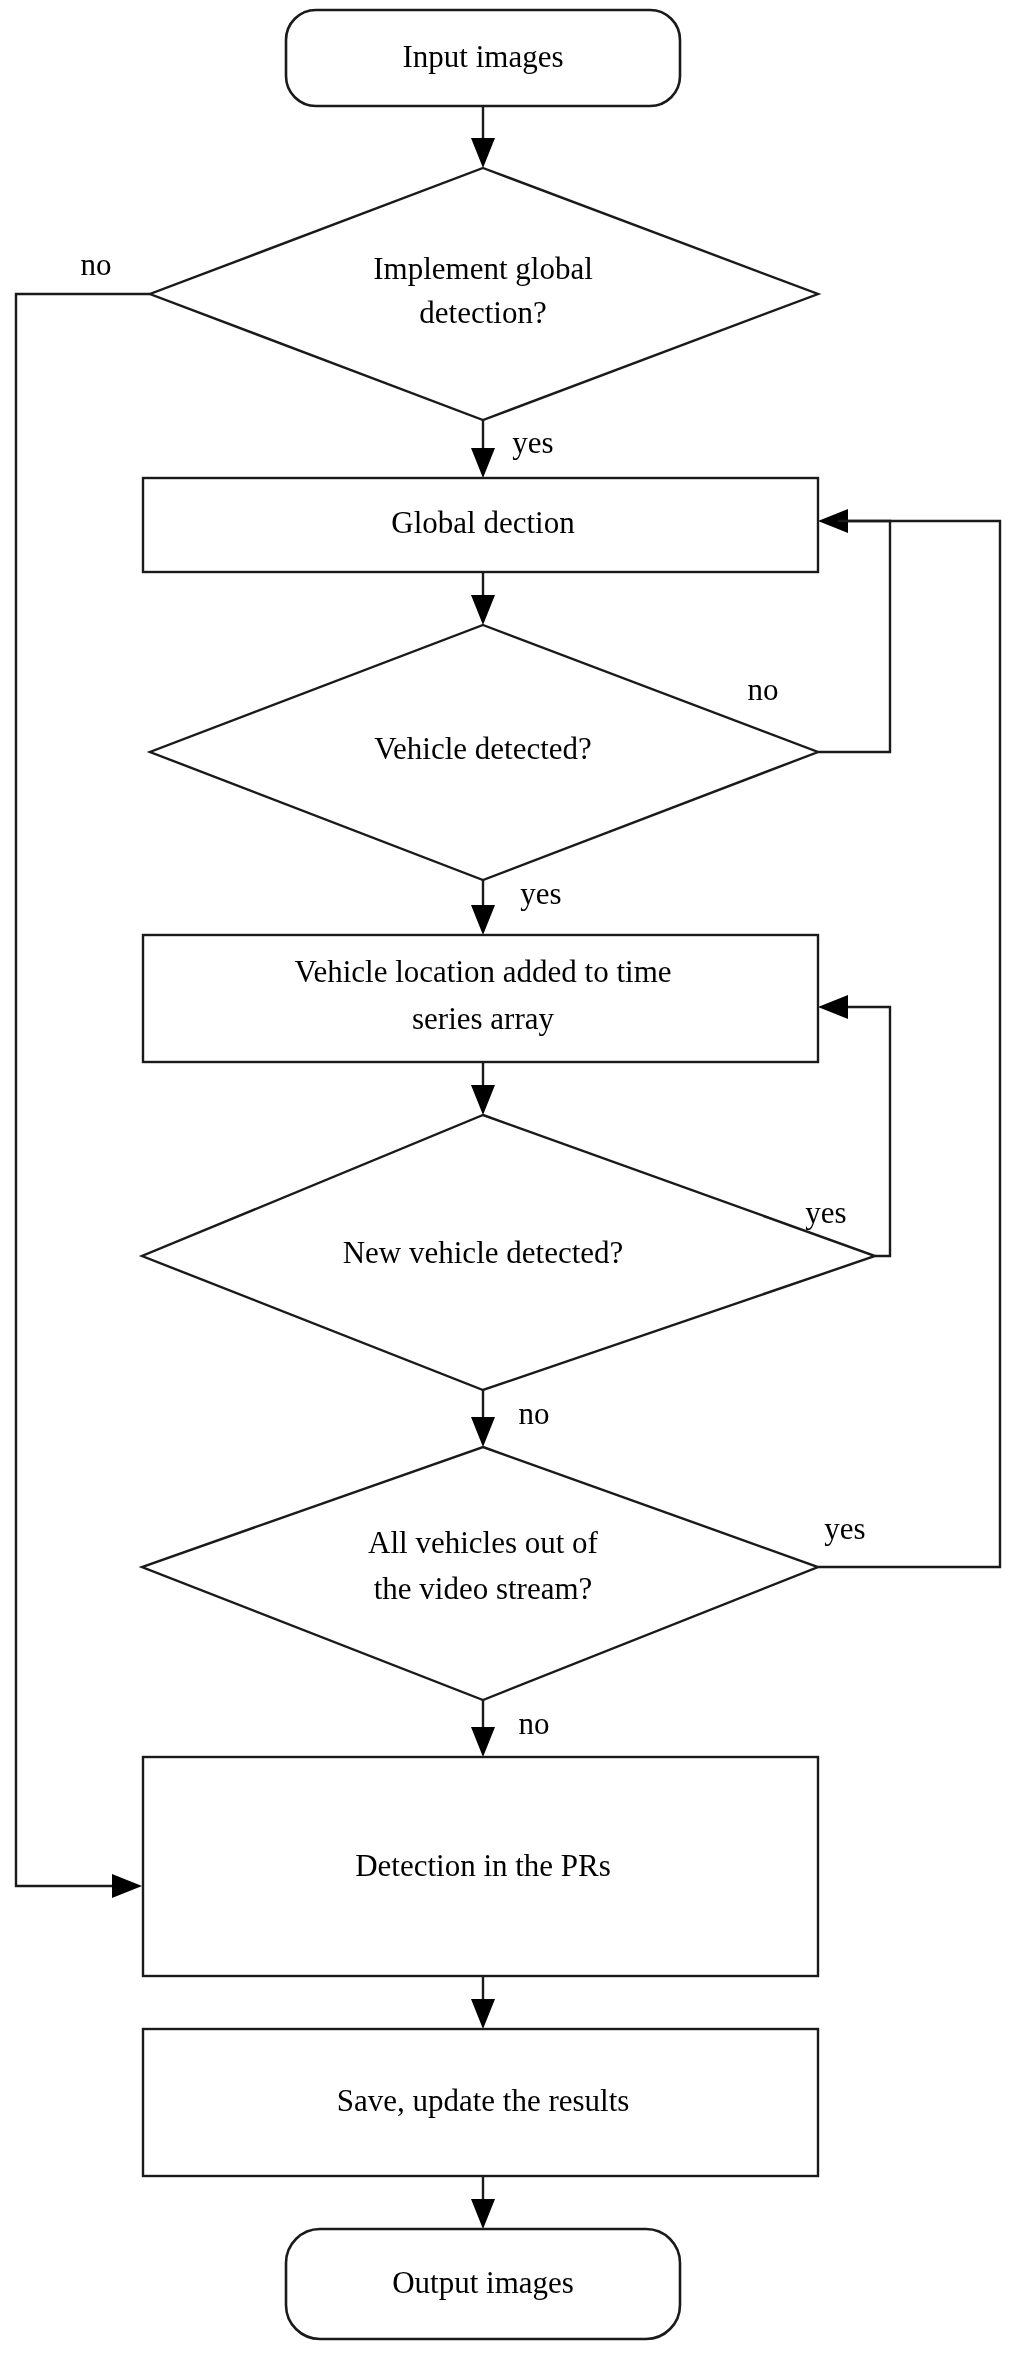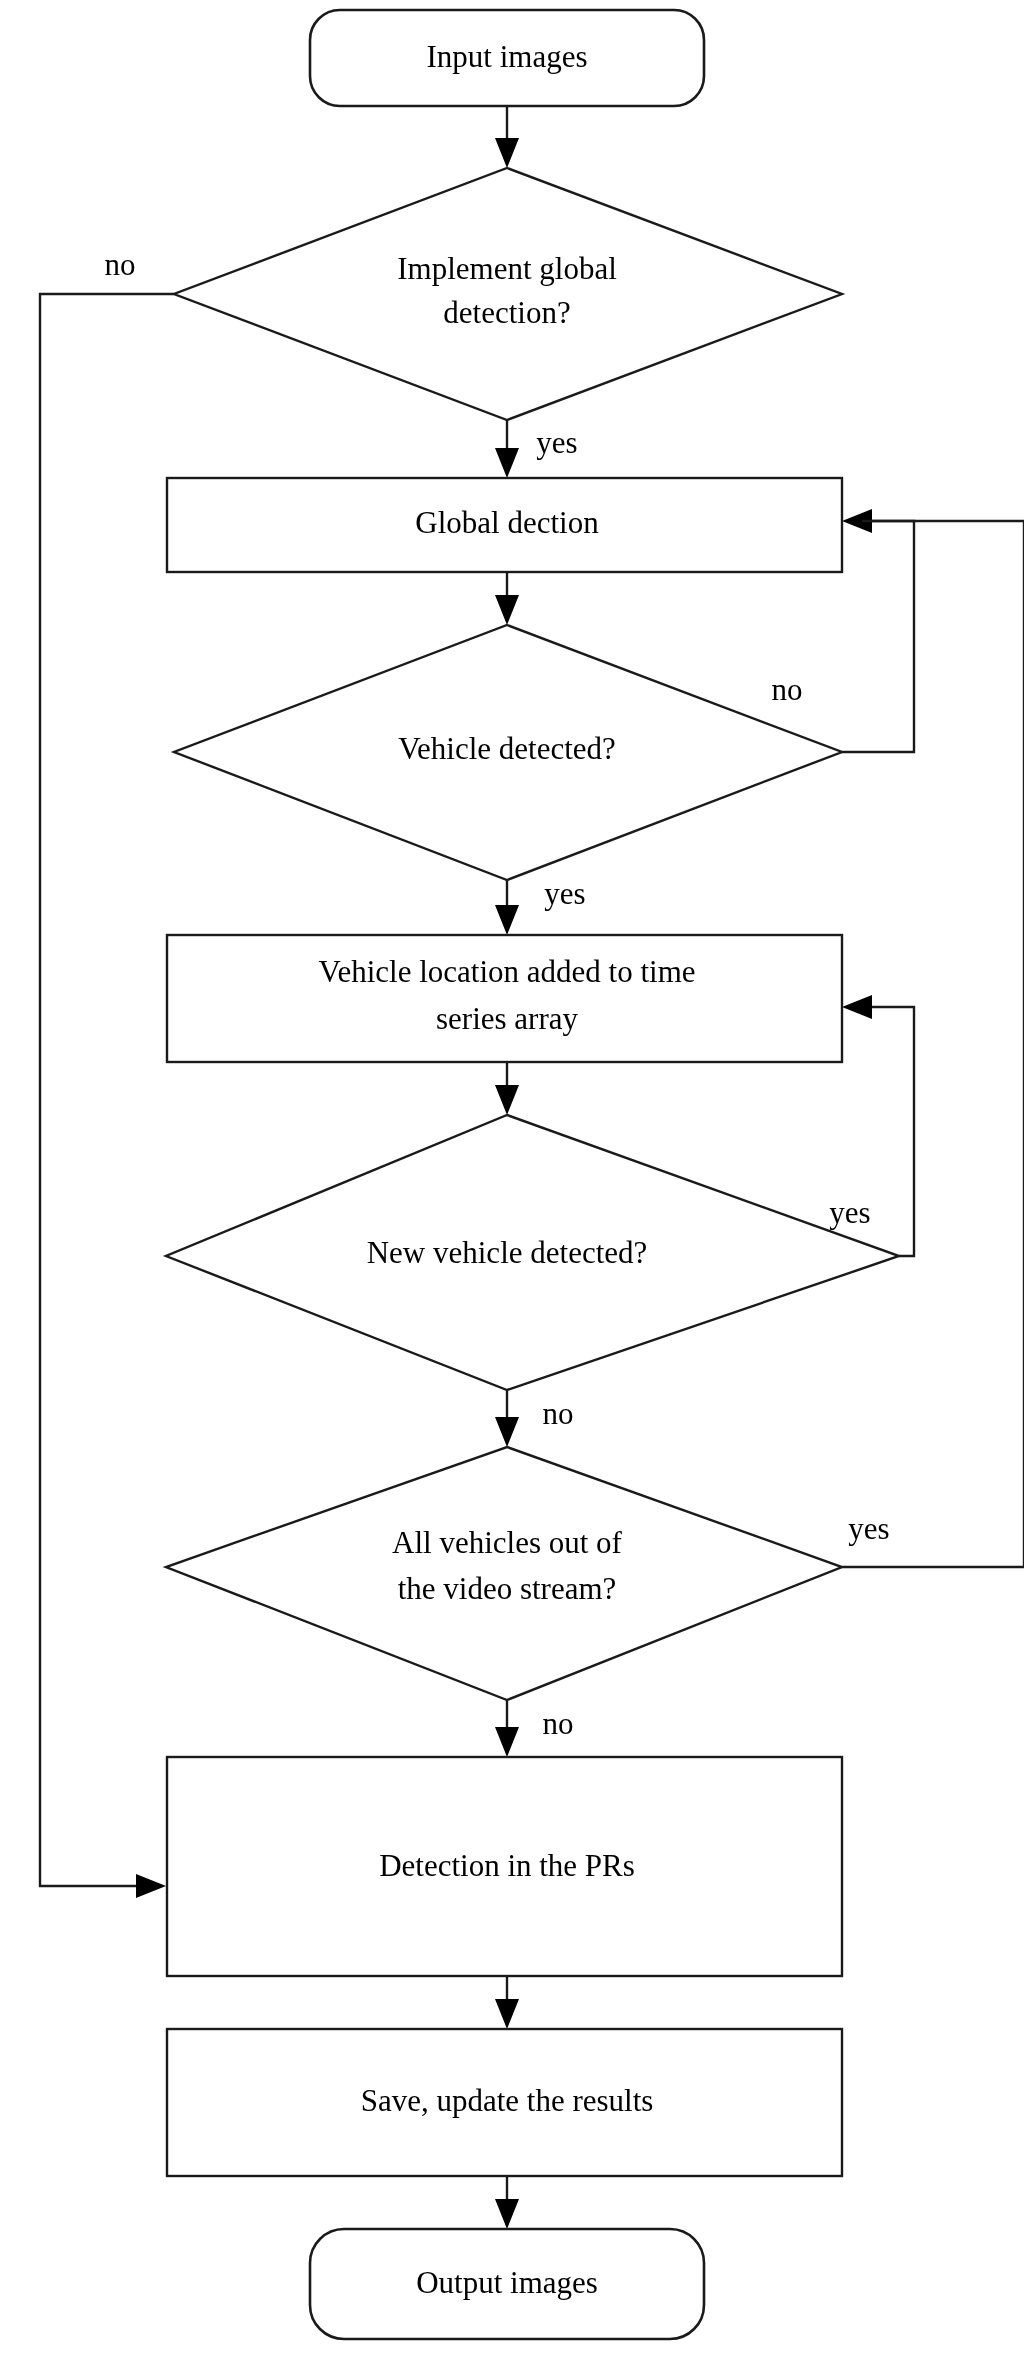--- a/index.html
+++ b/index.html
@@ -1,18 +1,18 @@
 <!DOCTYPE html>
 <html><head>
 <meta charset="utf-8">
 <style>
   html,body{margin:0;padding:0;background:#ffffff;}
   body{width:1024px;height:2359px;overflow:hidden;
        font-family:"Liberation Serif","DejaVu Serif",serif;}
-  #stage{position:relative;width:812px;height:2359px;background:#fff;padding-left:24px;}
+  #stage{position:relative;width:812px;height:2359px;background:#fff;}
   svg{display:block;width:1024px;height:2359px;}
   .shape{fill:#ffffff;stroke:#1a1a1a;stroke-width:2.4;}
   .shape-term{fill:#ffffff;stroke:#1a1a1a;stroke-width:2.6;}
   .conn{fill:none;stroke:#1a1a1a;stroke-width:2.4;}
   .arrowhead{fill:#000000;stroke:none;}
   .node-text{font-family:"Liberation Serif","DejaVu Serif",serif;
              font-size:31px;fill:#000000;text-anchor:middle;
              dominant-baseline:middle;}
   .edge-label{font-family:"Liberation Serif","DejaVu Serif",serif;
               font-size:31px;fill:#000000;text-anchor:middle;

